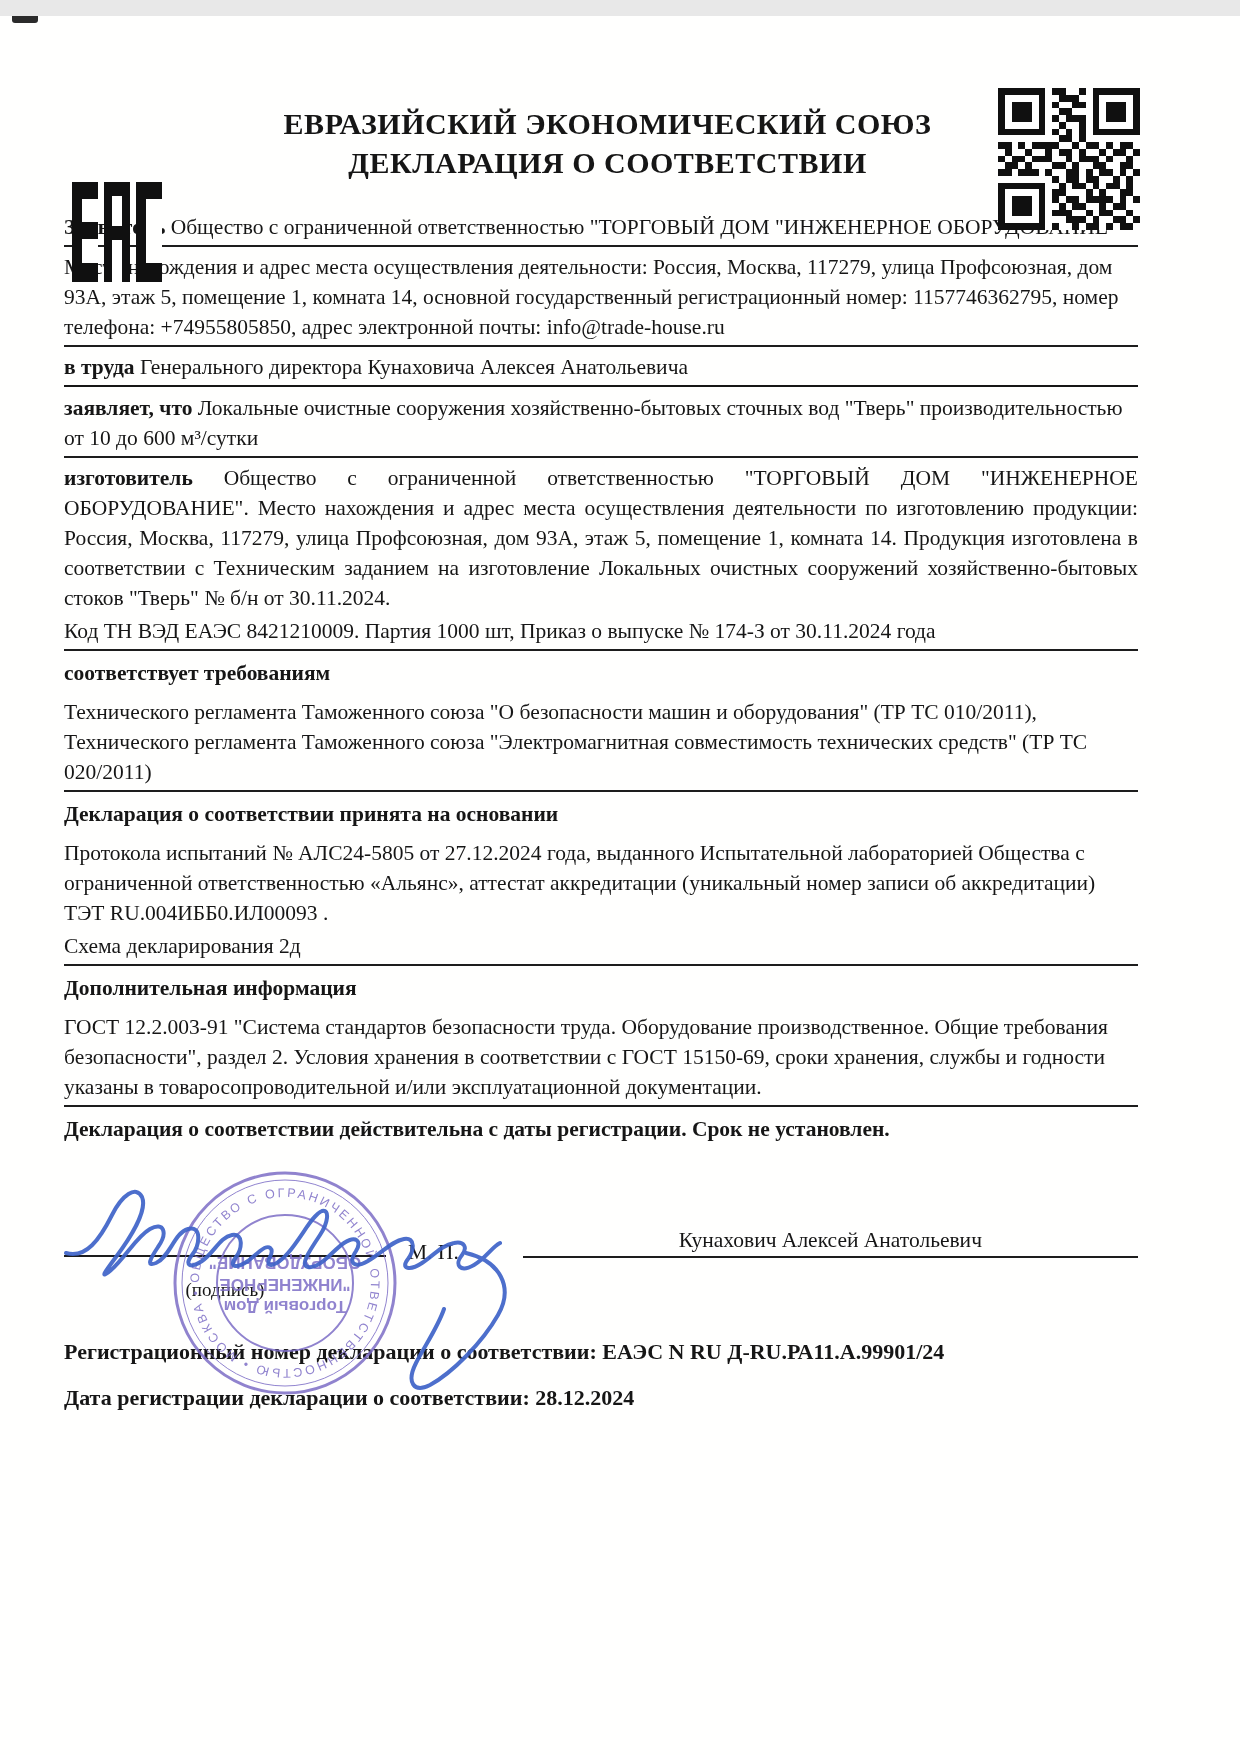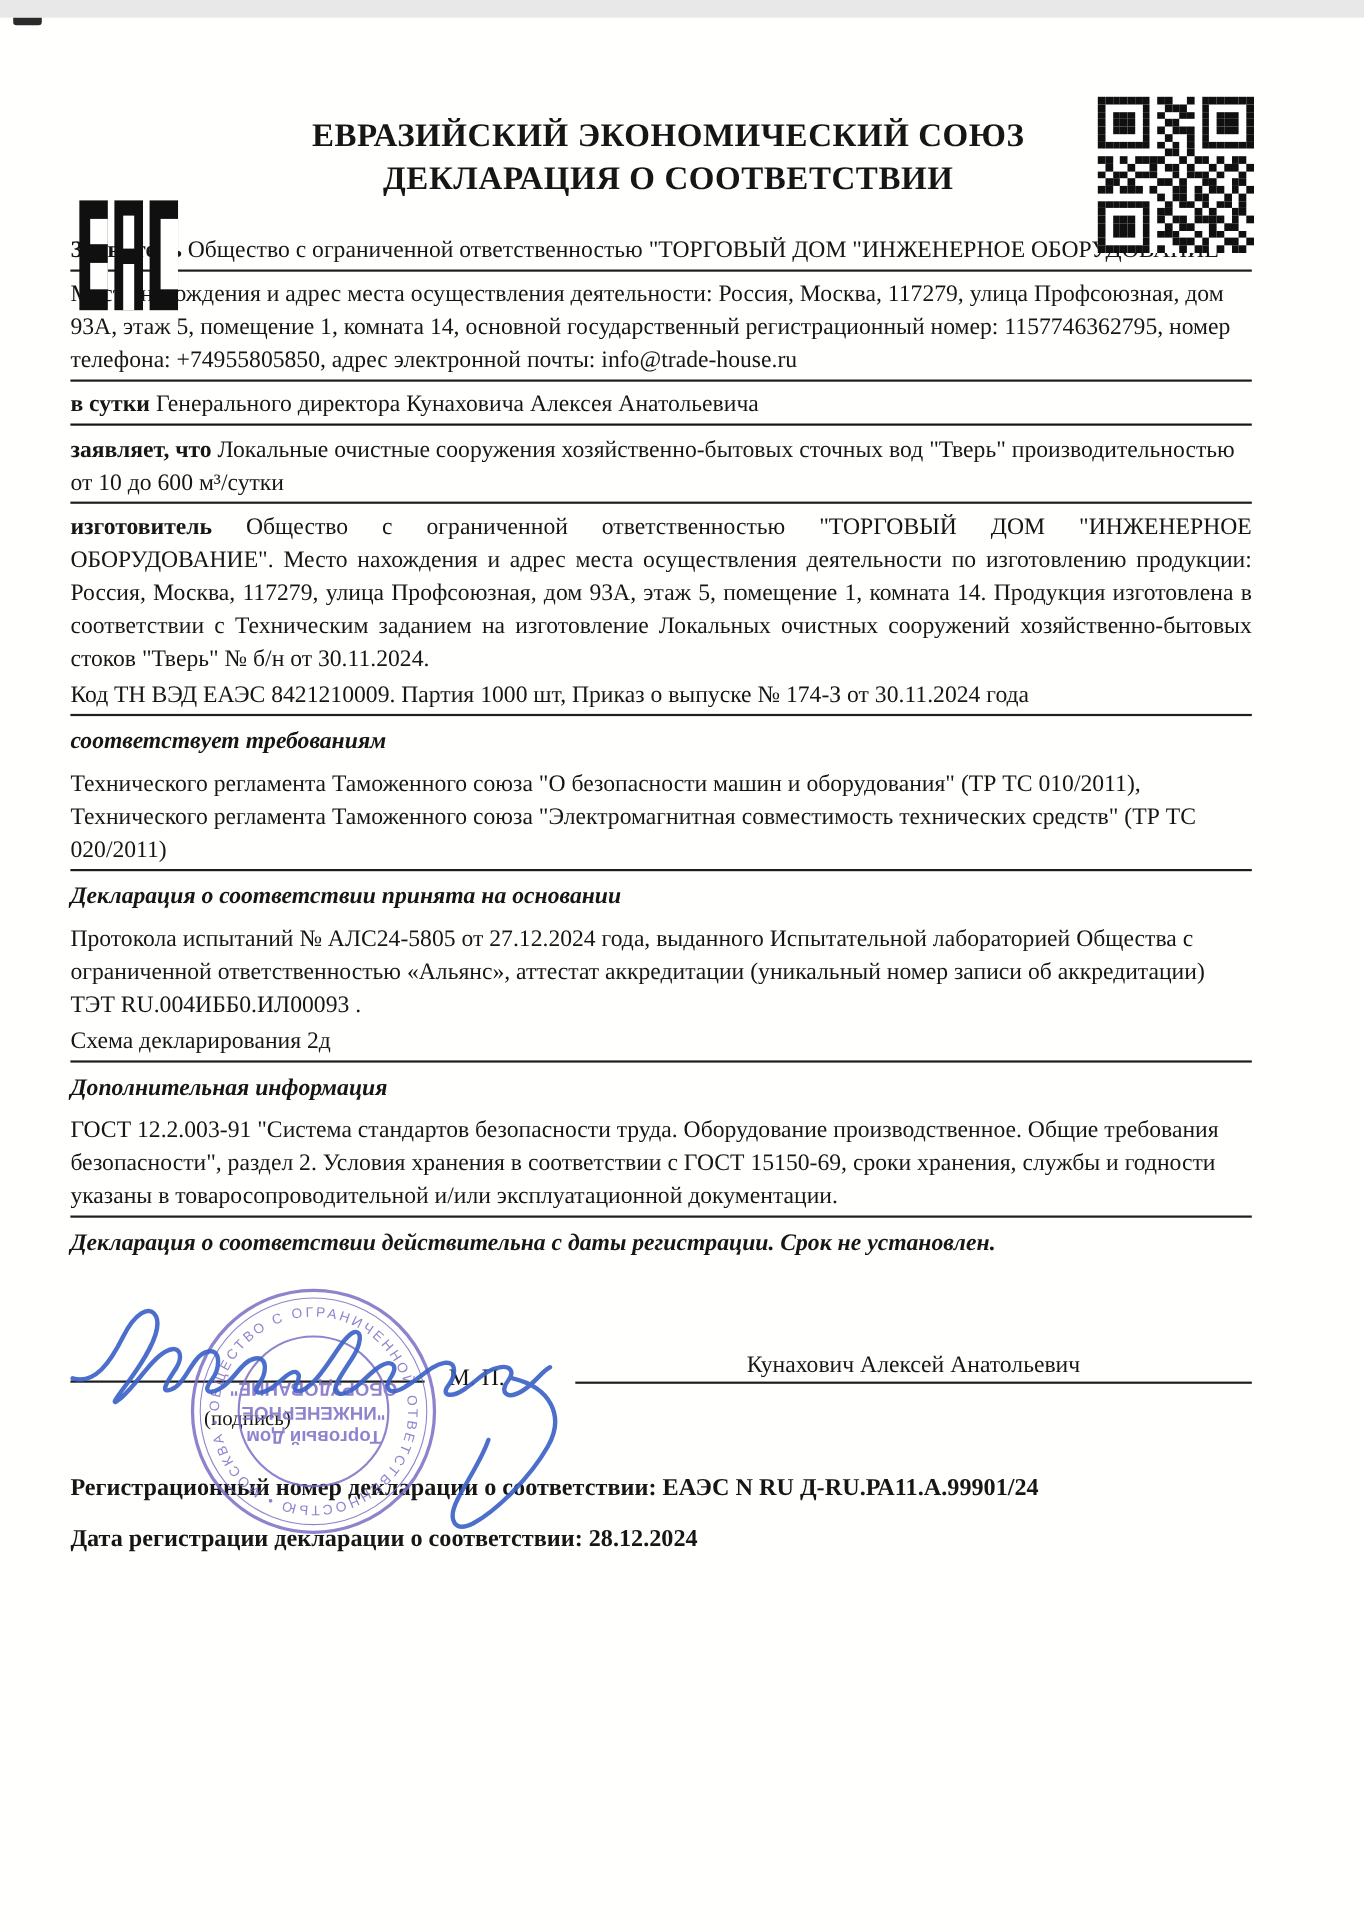--- a/index.html
+++ b/index.html
@@ -22,21 +22,21 @@
   .titles{margin:0 200px 0 175px;padding-top:88px;text-align:center;}
   .title-line{font-weight:bold;font-size:30px;line-height:39px;letter-spacing:.5px;white-space:nowrap;}
 
   
   .content{padding:30px 102px 0 64px;font-size:21.5px;line-height:30px;}
   .sec{padding-bottom:3px;}
   .rule{border-bottom:2px solid #1d1d1d;margin-bottom:5px;}
   .rule-thick{border-bottom:2.5px solid #161616;margin-bottom:6px;}
   .lead{font-weight:bold;}
   .just{text-align:justify;}
-  .heading{font-weight:bold;padding:2px 0 3px 0;font-style:italic;}
+  .heading{font-weight:bold;padding:2px 0 3px 0;}
   .gap-top{margin-top:6px;}
 
   
   .sig-area{position:relative;height:150px;margin-top:14px;}
   .stamp-svg{position:absolute;left:105px;top:6px;z-index:4;opacity:.85;}
   .ink-svg{position:absolute;left:-12px;top:-4px;z-index:5;}
   .sig-row{display:flex;align-items:flex-start;padding-top:58px;position:relative;z-index:2;}
   .sig-line-wrap{width:322px;}
   .sig-line{height:36px;border-bottom:2px solid #1d1d1d;}
   .sig-caption{font-size:19px;text-align:center;padding-top:18px;}
@@ -524,21 +524,21 @@
     <div class="sec rule">
       <span class="lead">Заявитель</span>
       <span>Общество с ограниченной ответственностью "ТОРГОВЫЙ ДОМ "ИНЖЕНЕРНОЕ ОБОРУДОВАНИЕ"</span>
     </div>
 
     <div class="sec rule">
       <span>Место нахождения и адрес места осуществления деятельности: Россия, Москва, 117279, улица Профсоюзная, дом 93А, этаж 5, помещение 1, комната 14, основной государственный регистрационный номер: 1157746362795, номер телефона: +74955805850, адрес электронной почты: info@trade-house.ru</span>
     </div>
 
     <div class="sec rule-thick">
-      <span class="lead">в сутки</span>
+      <span class="lead">в труда</span>
       <span>Генерального директора Кунаховича Алексея Анатольевича</span>
     </div>
 
     <div class="sec rule">
       <span class="lead">заявляет, что</span>
       <span>Локальные очистные сооружения хозяйственно-бытовых сточных вод "Тверь" производительностью от 10 до 600 м³/сутки</span>
     </div>
 
     <div class="sec just">
       <span class="lead">изготовитель</span>

